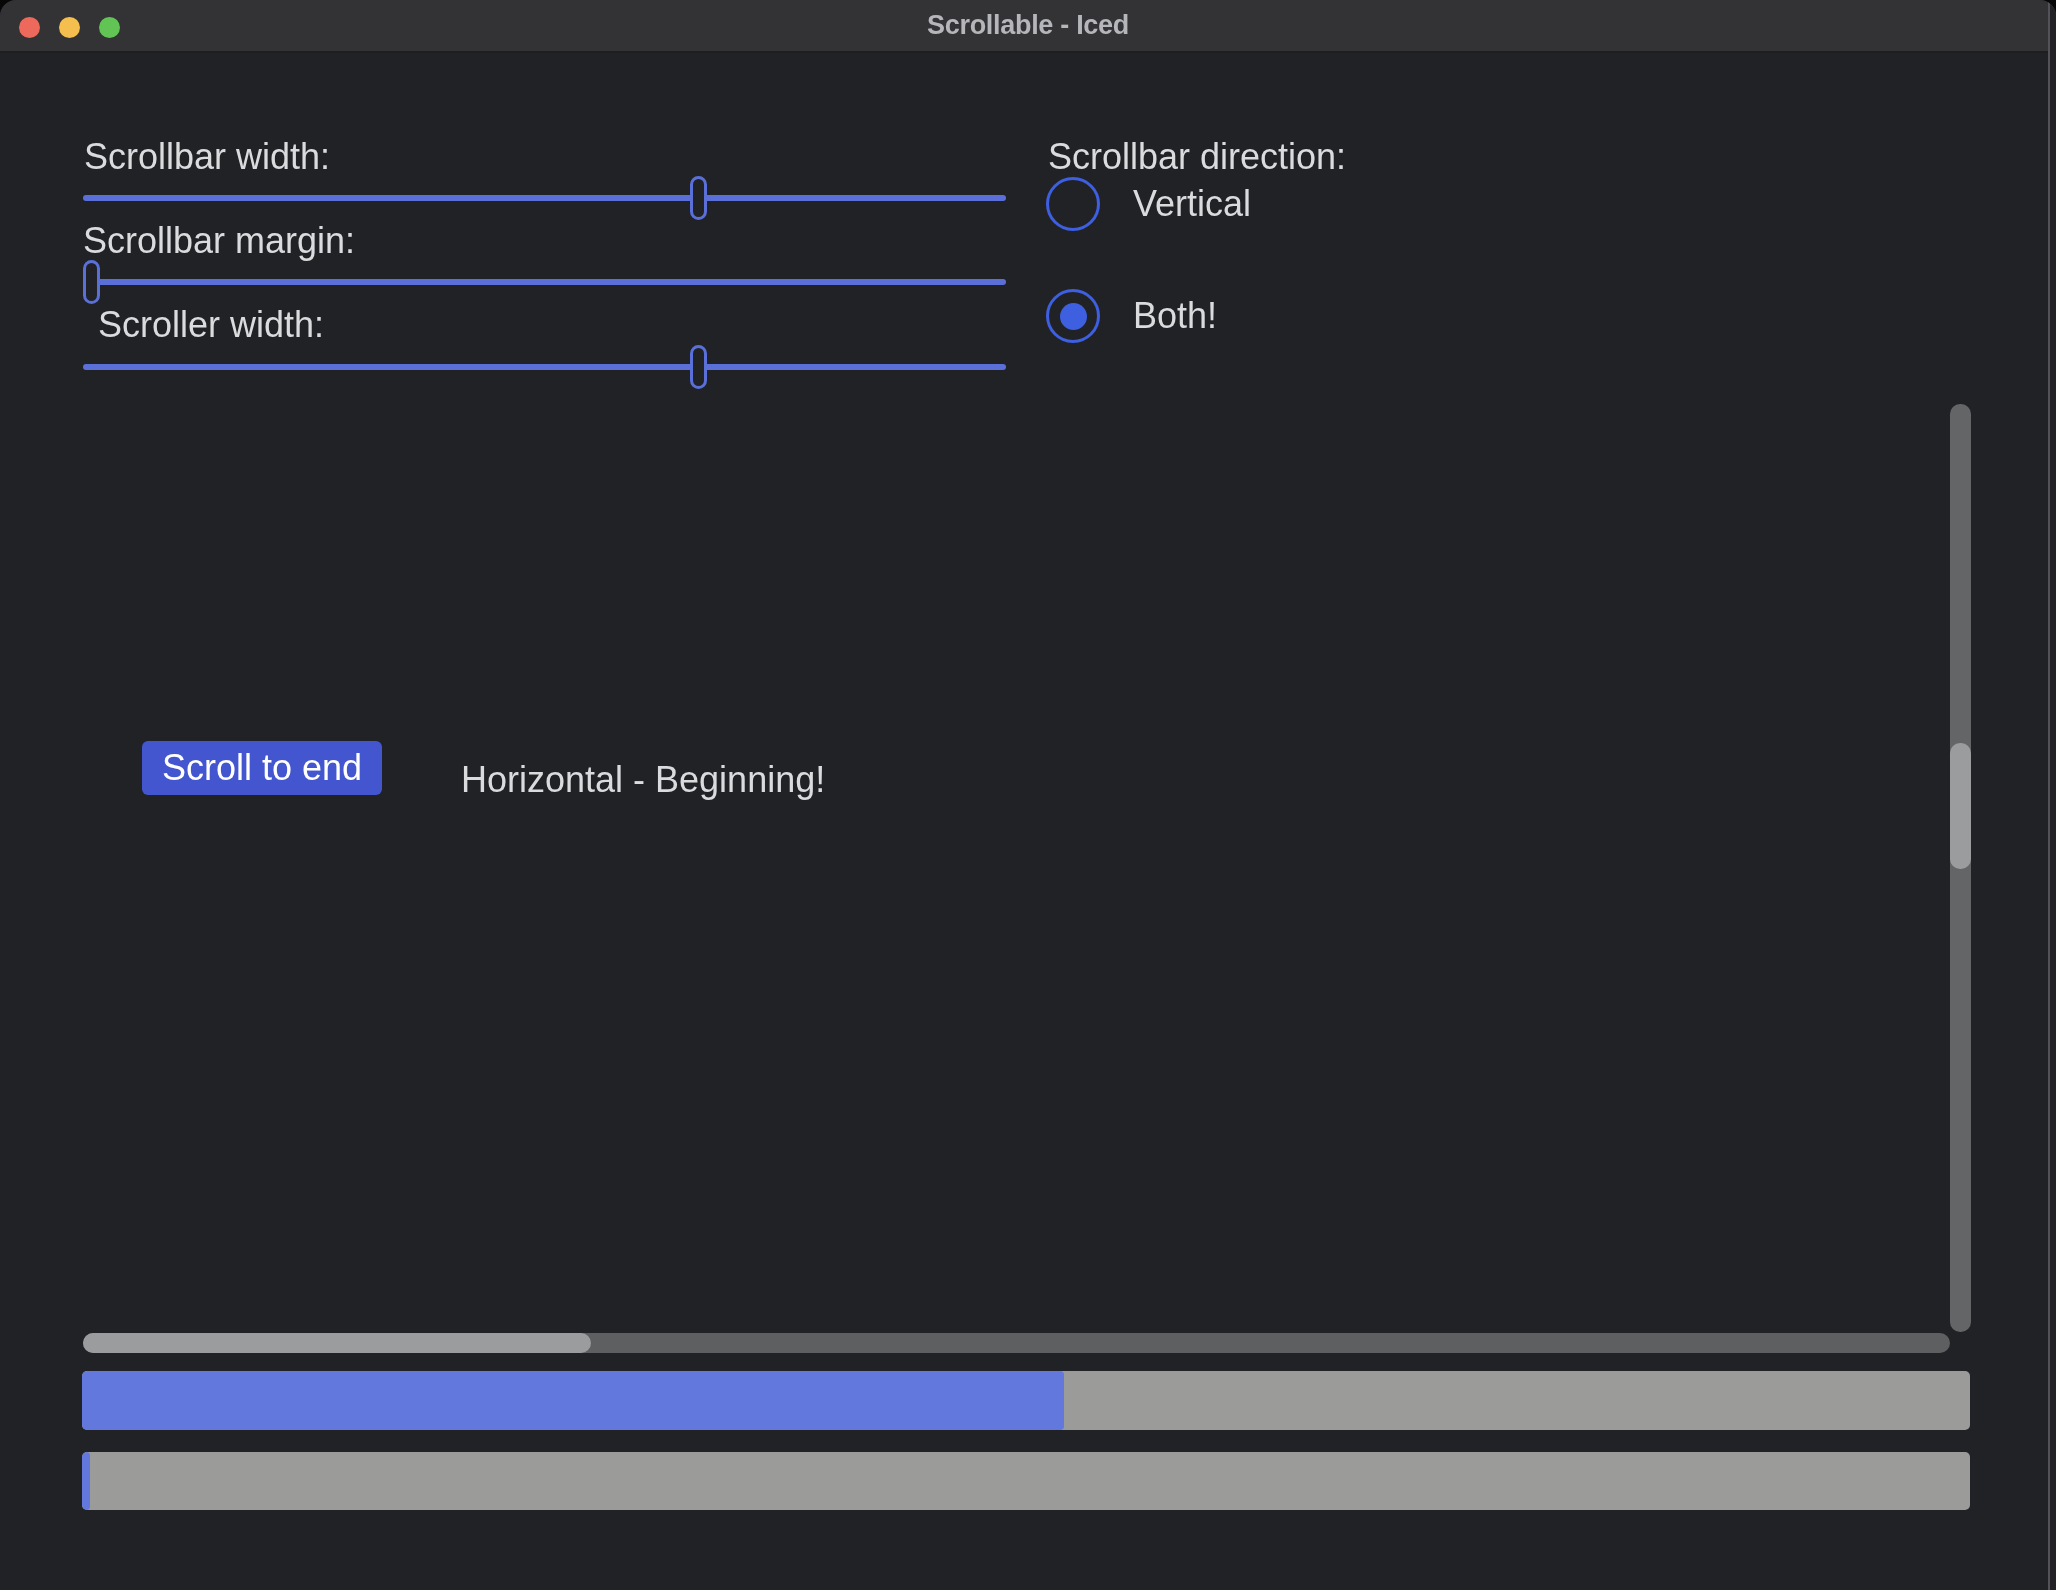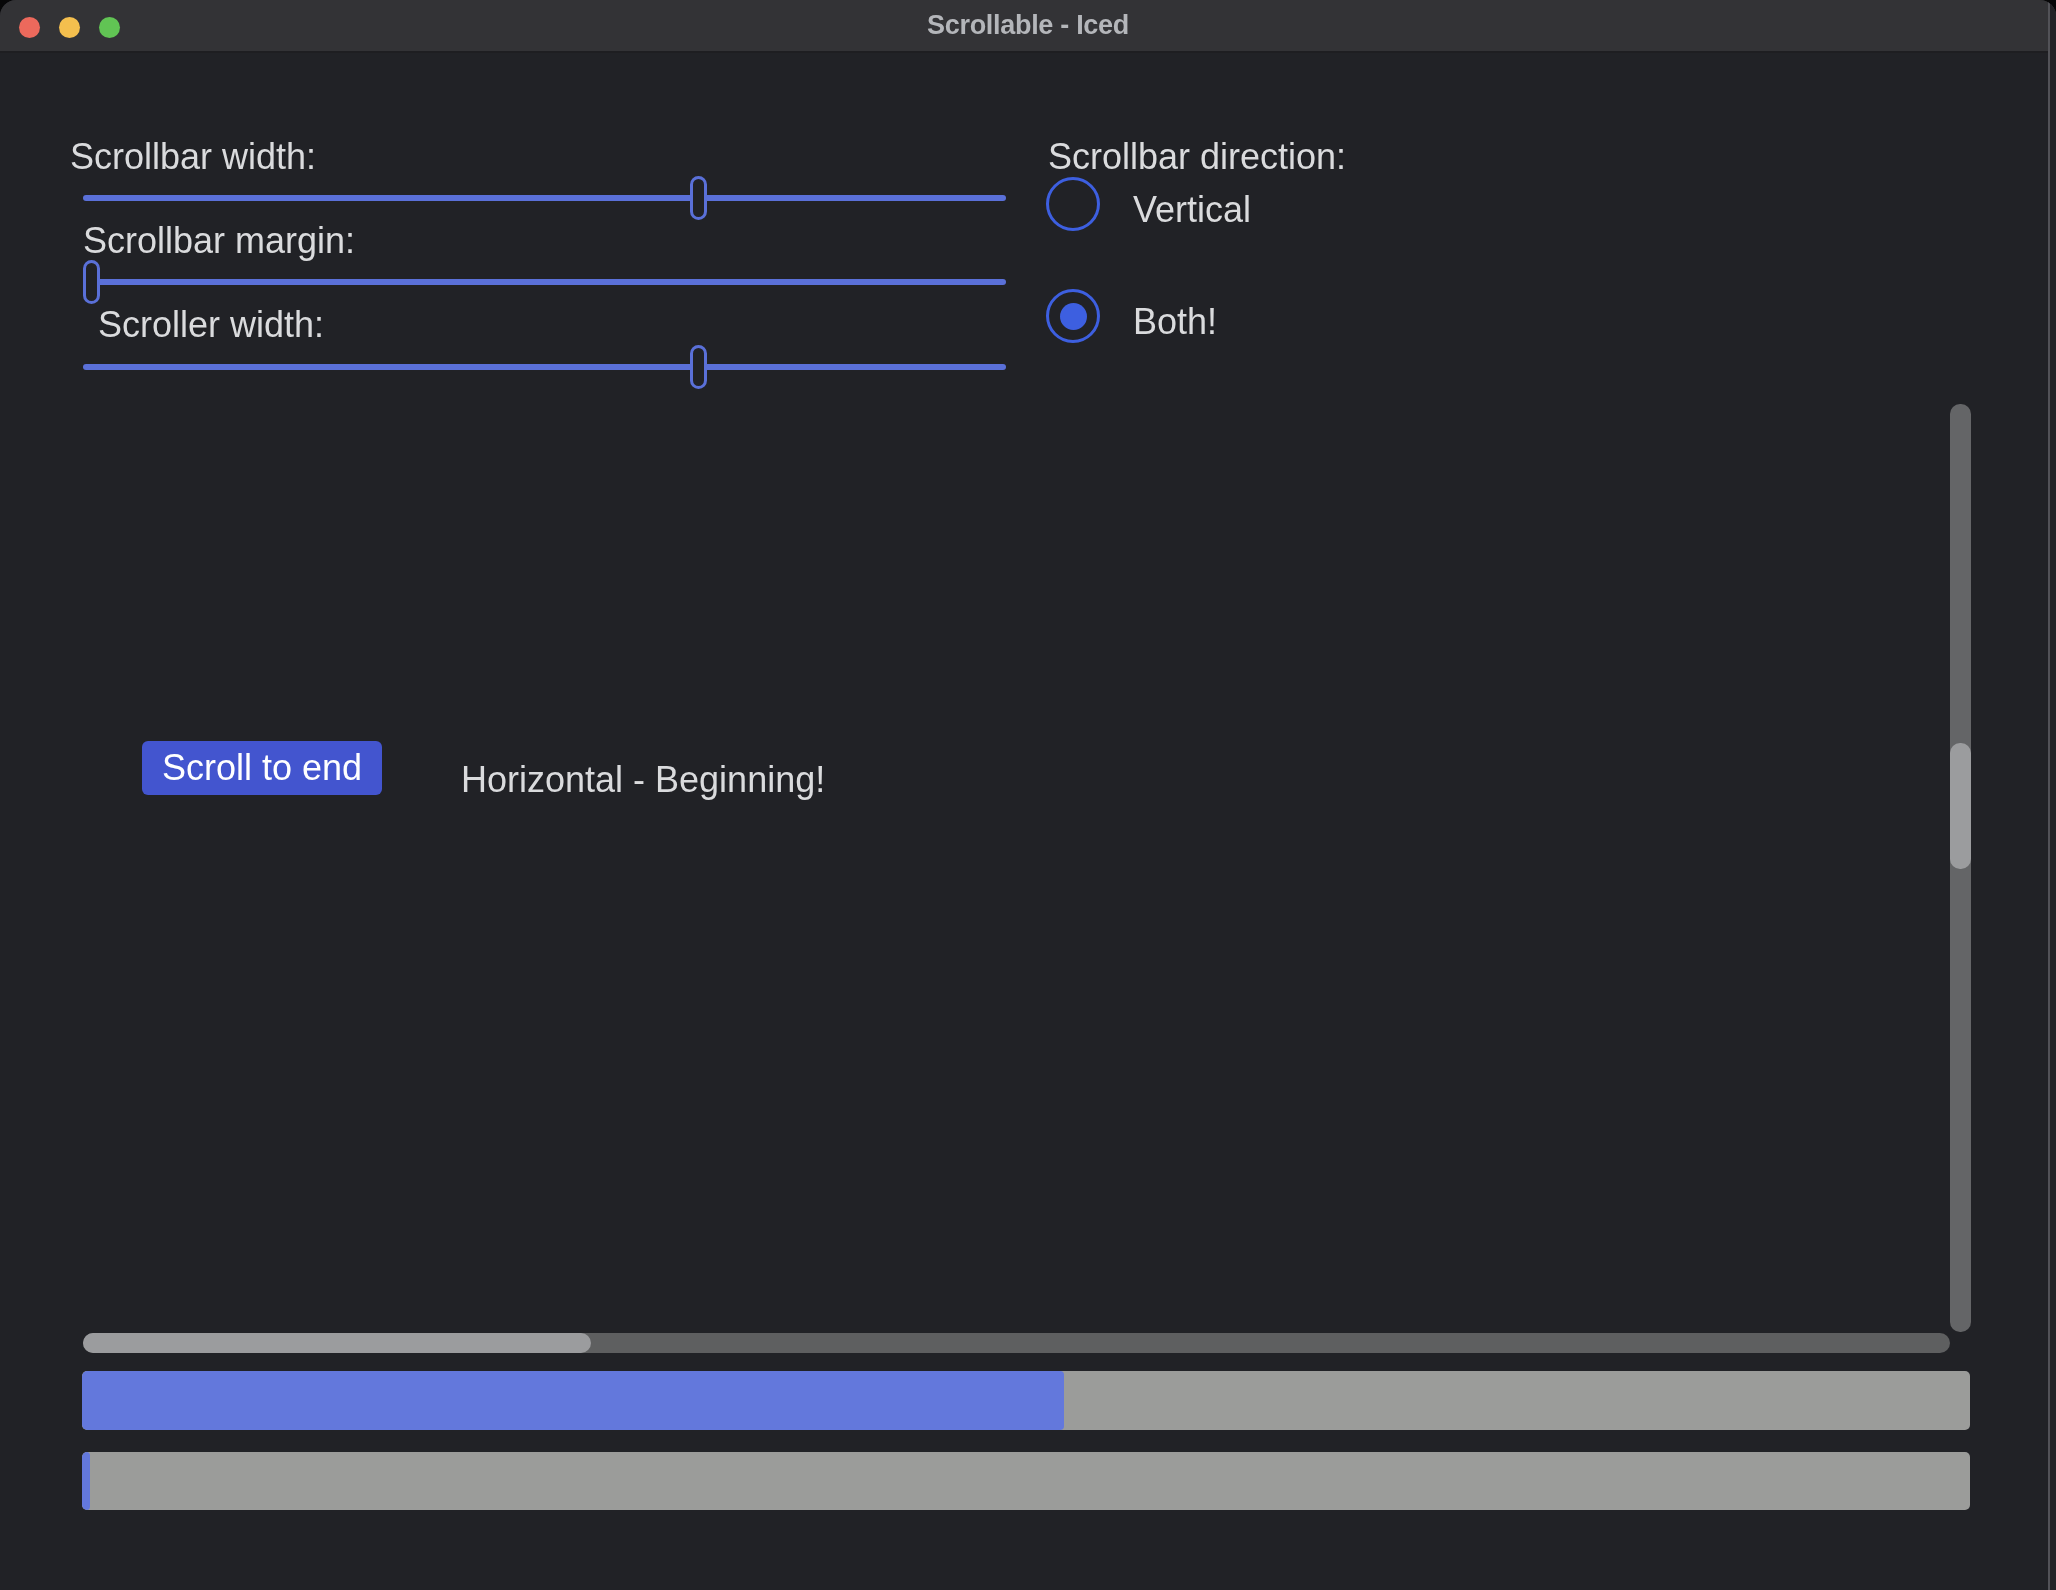--- a/index.html
+++ b/index.html
@@ -27,21 +27,21 @@
     border-left:2px solid #525257;}
   
   .lbl{position:absolute;font-size:36px;line-height:48px;color:var(--text);white-space:nowrap;}
   
   .slider{position:absolute;left:83px;width:923px;height:46px;}
   .slider .rail{position:absolute;left:0;top:20px;width:100%;height:6px;border-radius:3px;
     background:var(--accent);}
   .slider .handle{position:absolute;top:1px;width:17px;height:44px;border-radius:10px;
     border:3px solid var(--accent);background:var(--bg);}
   
-  .radio-row{position:absolute;left:1046px;height:54px;display:flex;align-items:flex-end;}
+  .radio-row{position:absolute;left:1046px;height:54px;display:flex;align-items:center;}
   .radio-circle{width:54px;height:54px;border-radius:50%;border:3px solid var(--radio-blue);
     position:relative;flex:0 0 auto;}
   .radio-circle .dot{display:none;position:absolute;left:50%;top:50%;width:27px;height:27px;
     margin:-13.5px 0 0 -13.5px;border-radius:50%;background:var(--radio-blue);}
   .radio-row.selected .radio-circle .dot{display:block;}
   .radio-row .radio-label{margin-left:33px;font-size:36px;color:var(--text);white-space:nowrap;}
   
   .btn{position:absolute;left:142px;top:741px;width:240px;height:54px;border-radius:6px;
     background:var(--button-bg);color:var(--button-text);font-size:36px;display:flex;
     align-items:center;justify-content:center;cursor:pointer;}
@@ -65,21 +65,21 @@
 
 <div class="window">
 
   <div class="titlebar">
     <span class="tl red"></span>
     <span class="tl yellow"></span>
     <span class="tl green"></span>
     <div class="title">Scrollable - Iced</div>
   </div>
 
-  <div class="lbl" style="left:70px;top:133px">Scrollbar width:</div>
+  <div class="lbl" style="left:84px;top:133px">Scrollbar width:</div>
   <div class="lbl" style="left:83px;top:217px">Scrollbar margin:</div>
   <div class="lbl" style="left:98px;top:301px">Scroller width:</div>
 
   <div class="slider" style="top:175px">
     <div class="rail"></div>
     <div class="handle" style="left: calc(67% - 11.39px);"></div>
   </div>
   <div class="slider" style="top:259px">
     <div class="rail"></div>
     <div class="handle" style="left: calc(0% + 0px);"></div>

